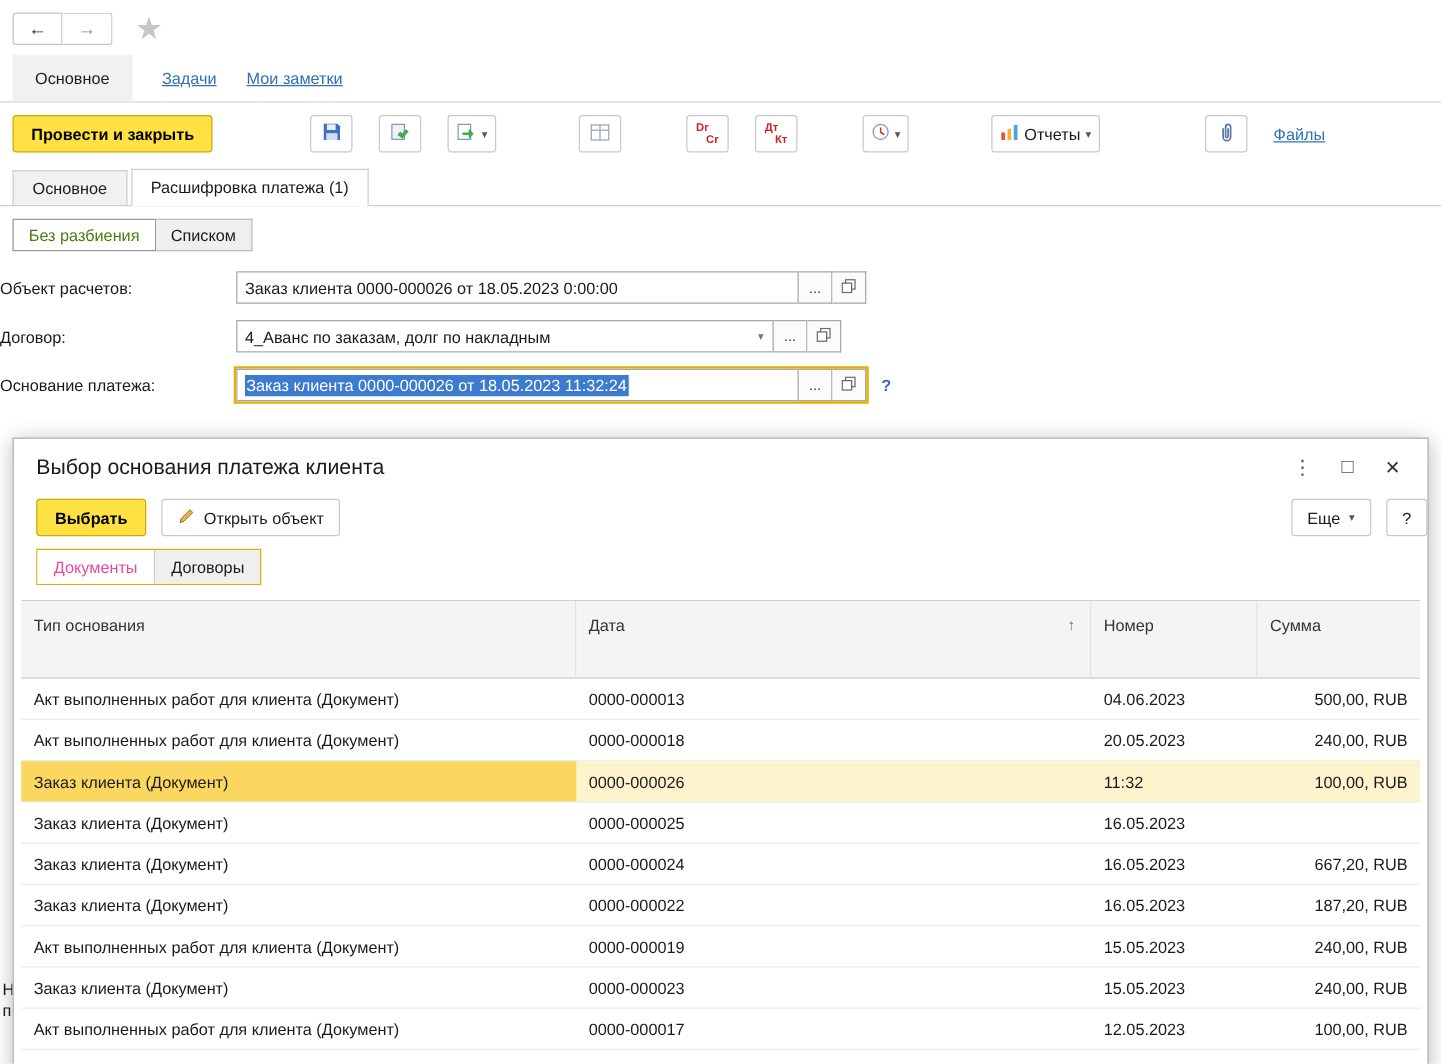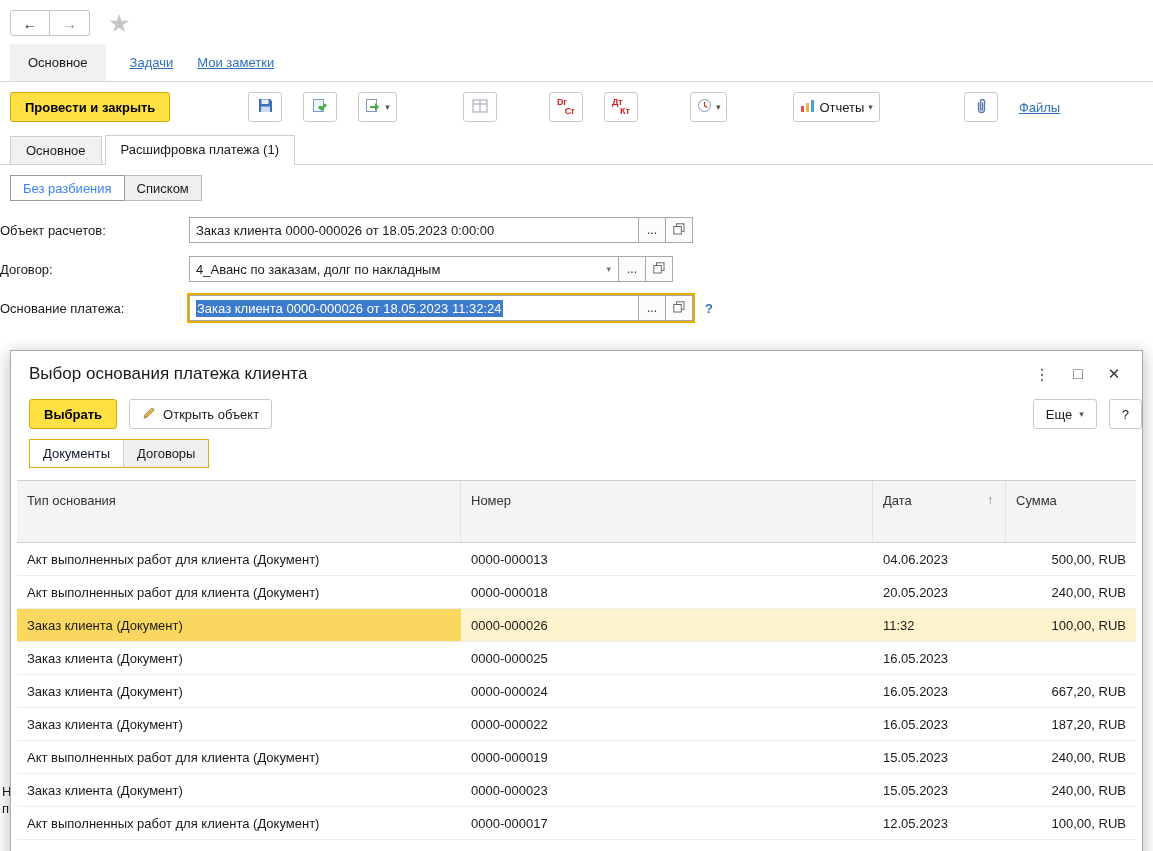--- a/index.html
+++ b/index.html
@@ -35,21 +35,21 @@
   .link{color:#2e71b8;text-decoration:underline;cursor:pointer}
 
   
   .doc-tabs{display:flex;padding-left:10px;border-bottom:1px solid #cfcfcf;margin-top:2px;height:31px;align-items:flex-end}
   .doc-tab{padding:6px 15px;border:1px solid #cfcfcf;border-bottom:none;background:#f1f1f1;margin-right:3px;cursor:pointer}
   .doc-tab.active{background:#fff;margin-bottom:-1px;padding-bottom:8px}
 
   
   .view-toggle{display:flex;padding:10px 0 0 10px}
   .vt-btn{height:26px;padding:0 12px;border:1px solid #bdbdbd;background:#efefef;display:flex;align-items:center;cursor:pointer}
-  .vt-btn.active{background:#fff;color:#3b82f6;border-color:#9a9a9a}
+  .vt-btn.active{background:#fff;color:#4d7c0f;border-color:#9a9a9a}
   .vt-btn+.vt-btn{border-left:none}
 
   
   .form{padding:16px 0 0 0}
   .form-row{display:flex;align-items:center;margin-bottom:13px;height:26px}
   .form-label{width:189px}
   .field-group{display:flex;align-items:stretch;height:26px}
   .field-group.focus-gold{outline:2px solid #e7b000}
   .field-box{border:1px solid #a8a8a8;background:#fff;display:flex;align-items:center;padding:0 6px;
              position:relative;white-space:nowrap;overflow:hidden}
@@ -72,21 +72,21 @@
   .dlg-ctrl{width:36px;height:28px;display:flex;align-items:center;justify-content:center;color:#555;
             font-size:16px;cursor:pointer}
   .dlg-ctrl.close{font-size:15px;color:#333}
   .dlg-toolbar{display:flex;align-items:center;padding:4px 0 10px 18px;gap:12px}
   .btn{height:30px;background:#fff;border:1px solid #c9c9c9;border-radius:3px;padding:0 12px;
        display:flex;align-items:center;gap:7px;cursor:pointer}
   .push-right{margin-left:auto}
   .dlg-tabs-wrap{display:inline-flex;margin-left:18px;border:1px solid #e0b000}
   .dlg-tab{padding:6px 13px;background:#efefef;border-right:1px solid #cfcfcf;cursor:pointer}
   .dlg-tab:last-child{border-right:none}
-  .dlg-tab.active{background:#fff;color:#0f172a}
+  .dlg-tab.active{background:#fff;color:#ec4899}
 
   
   .grid{margin:12px 6px 0 6px;border-top:1px solid #cfcfcf}
   .grid-header{display:grid;grid-template-columns:444px 412px 133px 1fr;background:#f4f4f4;
                border-bottom:1px solid #cfcfcf;height:62px}
   .gh-cell{padding:12px 10px 0 10px;color:#333;border-right:1px solid #e2e2e2;display:flex;align-items:flex-start}
   .gh-cell:last-child{border-right:none}
   .gh-date{justify-content:space-between}
   .sort-arrow{color:#777;font-size:12px;margin-right:2px}
   .grid-row{display:grid;grid-template-columns:444px 412px 133px 1fr;height:33px;border-bottom:1px solid #ececec;cursor:pointer}
@@ -310,25 +310,25 @@
   </div>
 
   <div class="dlg-tabs-wrap">
     <div class="dlg-tab active">Документы</div>
     <div class="dlg-tab">Договоры</div>
   </div>
 
   <div class="grid">
     <div class="grid-header">
       <div class="gh-cell">Тип основания</div>
-      <div class="gh-cell">Номер</div>
       <div class="gh-cell gh-date">
         <span>Дата</span>
         <span class="sort-arrow">↑</span>
       </div>
+      <div class="gh-cell">Номер</div>
       <div class="gh-cell">Сумма</div>
     </div>
 
     <div class="grid-row">
       <div class="g-cell">Акт выполненных работ для клиента (Документ)</div>
       <div class="g-cell">0000-000013</div>
       <div class="g-cell">04.06.2023</div>
       <div class="g-cell g-amount">500,00, RUB</div>
     </div>
     <div class="grid-row">

